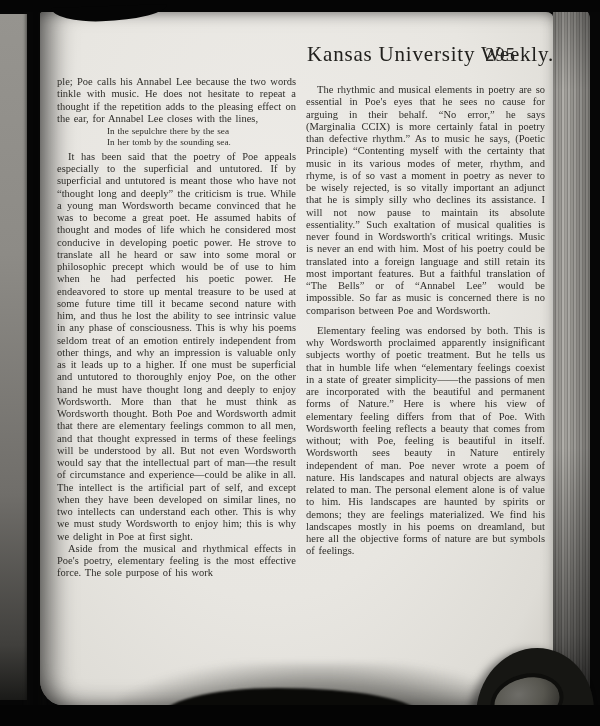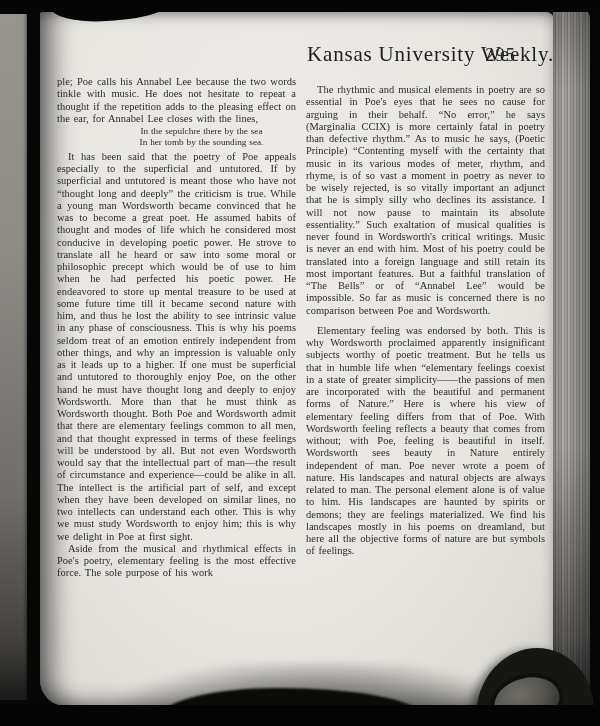--- a/index.html
+++ b/index.html
@@ -25,21 +25,21 @@
   .page-header{position:relative;padding-top:30px;height:34px;}
   .journal-title{text-align:right;font-size:21px;letter-spacing:.8px;color:#21201d;}
   .page-number{position:absolute;right:38px;top:33px;font-size:18.5px;color:#2a2927;letter-spacing:1px;}
 
   .columns{position:absolute;left:17px;top:64px;width:489px;display:flex;gap:10px;}
   .col{width:239px;font-size:10.5px;line-height:12.25px;color:#2e2d29;
        text-align:justify;word-spacing:1.2px;}
   .col p{margin:0;}
   p.ind{text-indent:11px;}
   p.sp{margin-top:8px;}
-  .poem{margin:1px 0 2px 50px;font-size:9.2px;line-height:11.4px;text-align:center;word-spacing:.6px;}
+  .poem{margin:1px 0 2px 50px;font-size:9.2px;line-height:11.4px;text-align:left;word-spacing:.6px;}
 
   
   .fore-edge{position:absolute;left:553px;top:4px;width:37px;height:716px;border-radius:0 16px 0 0;
     background:repeating-linear-gradient(90deg,#a3a19c 0 2px,#8a8884 2px 3px,#b3b1ac 3px 5px,#94928d 5px 6px);}
   .fore-edge-shade{position:absolute;left:553px;top:4px;width:37px;height:716px;border-radius:0 16px 0 0;
     background:linear-gradient(180deg,rgba(0,0,0,.25) 0%,rgba(0,0,0,0) 12%,rgba(0,0,0,0) 62%,rgba(0,0,0,.45) 88%,rgba(0,0,0,.8) 100%),
                linear-gradient(90deg,rgba(0,0,0,.18),rgba(0,0,0,0) 30%,rgba(0,0,0,.3) 100%);}
 
   
   .top-band{position:absolute;left:0;top:0;width:600px;height:12px;background:#050505;}

